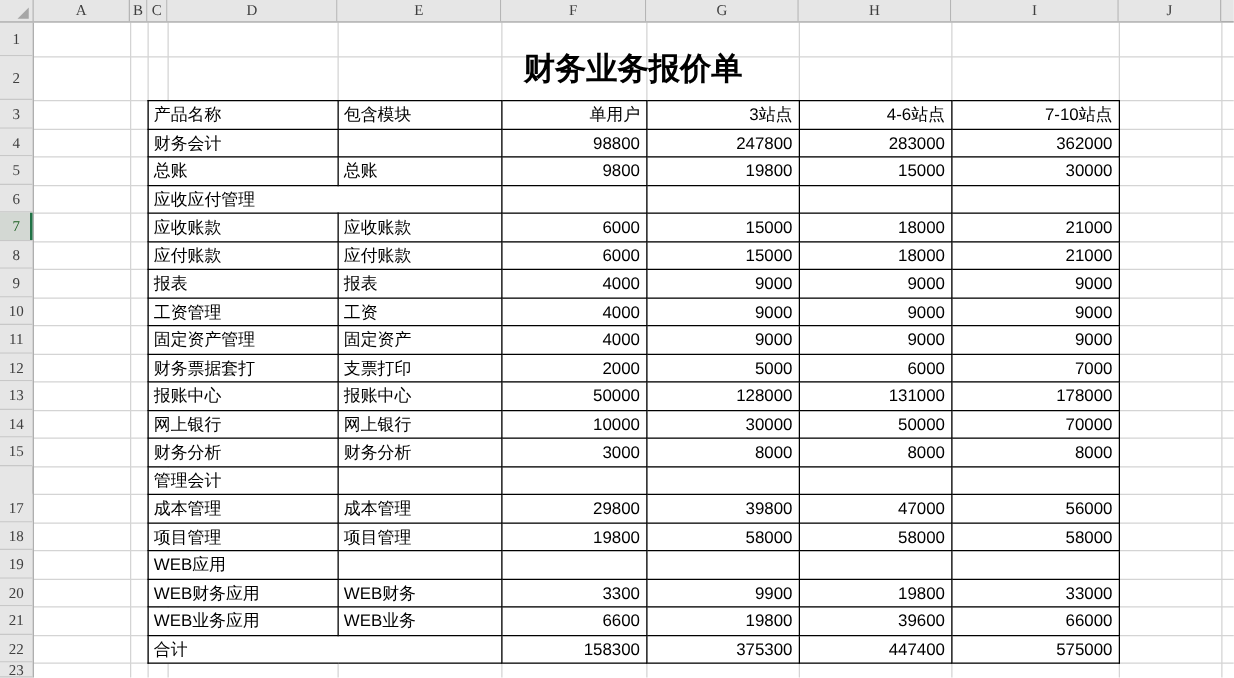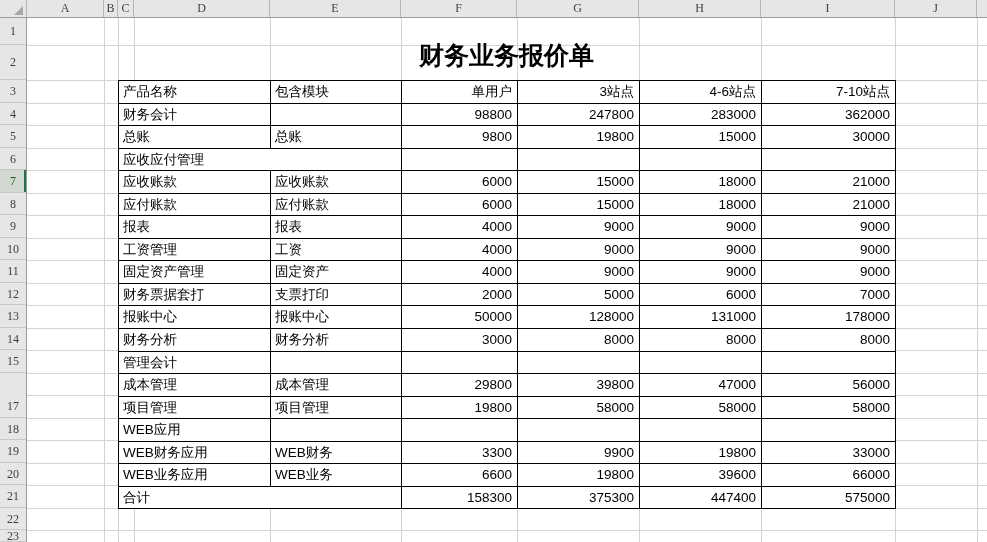--- a/index.html
+++ b/index.html
@@ -329,20 +329,28 @@
           <td class="num">7000</td>
         </tr>
         <tr style="height: 23px;">
           <td class="txt ind1">报账中心</td>
           <td class="txt ind0">报账中心</td>
           <td class="num">50000</td>
           <td class="num">128000</td>
           <td class="num">131000</td>
           <td class="num">178000</td>
         </tr>
+        <tr style="height: 22px;">
+          <td class="txt ind1">网上银行</td>
+          <td class="txt ind0">网上银行</td>
+          <td class="num">10000</td>
+          <td class="num">30000</td>
+          <td class="num">50000</td>
+          <td class="num">70000</td>
+        </tr>
         <tr style="height: 23px;">
           <td class="txt ind1">财务分析</td>
           <td class="txt ind0">财务分析</td>
           <td class="num">3000</td>
           <td class="num">8000</td>
           <td class="num">8000</td>
           <td class="num">8000</td>
         </tr>
         <tr style="height: 22px;">
           <td class="txt ind0">管理会计</td>

